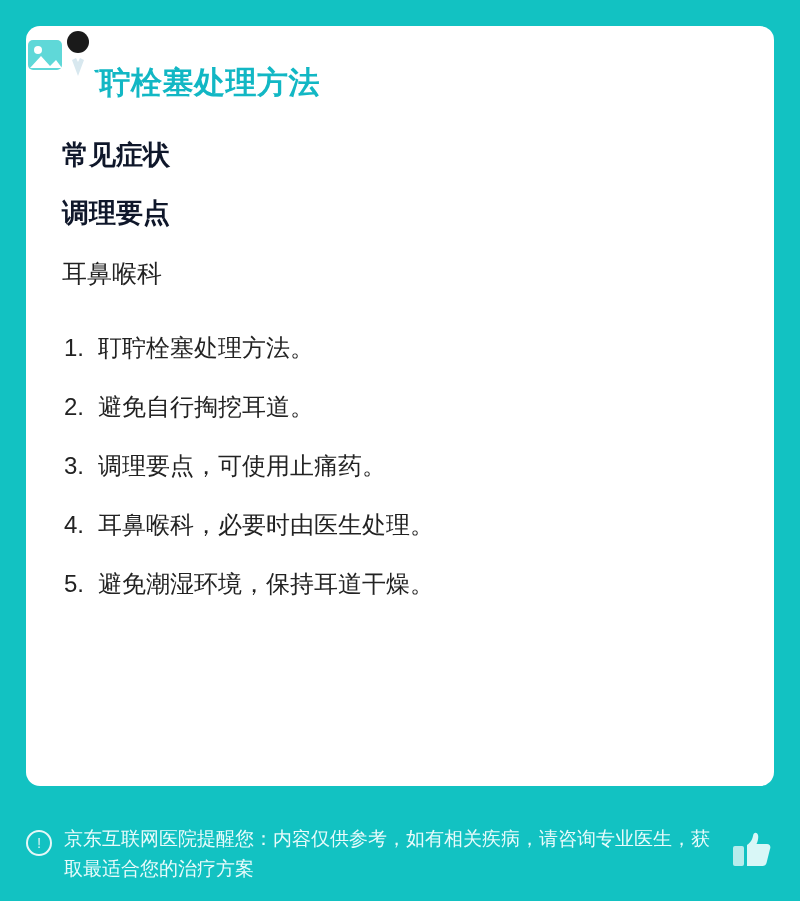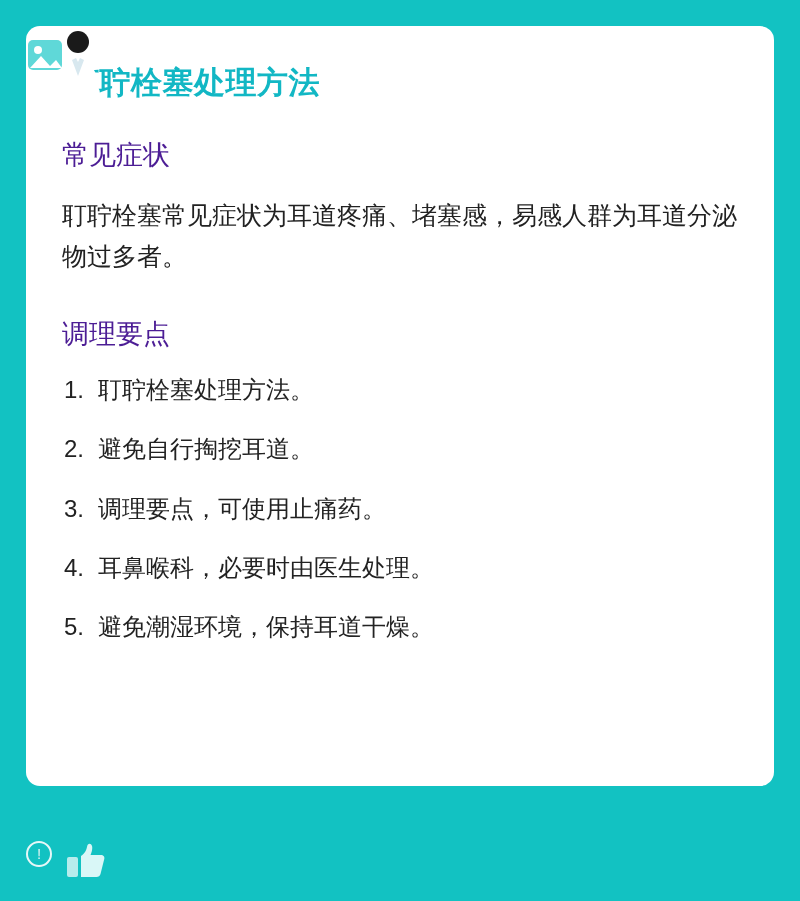--- a/index.html
+++ b/index.html
@@ -30,23 +30,23 @@
   }
   .doc-title {
     color: #12b7c4;
     font-size: 31px;
     font-weight: bold;
     letter-spacing: 0.5px;
     margin: 8px 0 36px 8px;
     line-height: 1.2;
   }
   .section-heading {
-    color: #4c1d95;
+    color: #0f172a;
     font-size: 27px;
-    font-weight: normal;
+    font-weight: bold;
     margin: 0 0 22px 2px;
   }
   .section-body {
     color: #222222;
     font-size: 25px;
     line-height: 1.62;
     margin: 0 0 40px 2px;
   }
   .section-body.single {
     margin-bottom: 38px;
@@ -125,23 +125,23 @@
     <circle cx="52" cy="16" r="11" fill="#1a1a1a"></circle>
     <path d="M34 48 q6 -14 18 -14 q12 0 18 14 l0 26 l-36 0 Z" fill="#ffffff"></path>
     <path d="M46 34 l6 16 l6 -16 l-4 -2 l-2 4 l-2 -4 Z" fill="#d8e8ef"></path>
   </svg>
 
   <div class="card">
 
     <h1 class="doc-title">耵聍栓塞处理方法</h1>
 
     <h2 class="section-heading">常见症状</h2>
-    <p class="section-body">耵聍栓塞常见症状为耳道疼痛、堵塞感，易感人群为耳道分泌物过多者。</p>
 
     <h2 class="section-heading">调理要点</h2>
+    <p class="section-body single">耳鼻喉科</p>
 
 
     <ul class="steps">
       <li>
         <span class="step-num">1.</span>
         <span>耵聍栓塞处理方法。</span>
       </li>
       <li>
         <span class="step-num">2.</span>
         <span>避免自行掏挖耳道。</span>
@@ -157,19 +157,20 @@
       <li>
         <span class="step-num">5.</span>
         <span>避免潮湿环境，保持耳道干燥。</span>
       </li>
     </ul>
 
   </div>
 
   <div class="footer">
     <div class="footer-icon">!</div>
+    <div class="footer-text">京东互联网医院提醒您：内容仅供参考，如有相关疾病，请咨询专业医生，获取最适合您的治疗方案</div>
     <svg class="thumb" viewBox="0 0 44 44" aria-hidden="true">
       <rect x="3" y="18" width="11" height="20" rx="2" fill="#b7ecec"></rect>
       <path d="M17 38 L17 17 C17 17 22 14 23 8 C23.5 4 27 4 28 7 C28.8 9.6 27.5 14 26.5 16 L37 16 C40 16 41 18.5 40 21 L36.5 35 C36 37 34.5 38 32.5 38 Z" fill="#d9f7f7"></path>
     </svg>
   </div>
 
 </div>
 
 </body></html>

